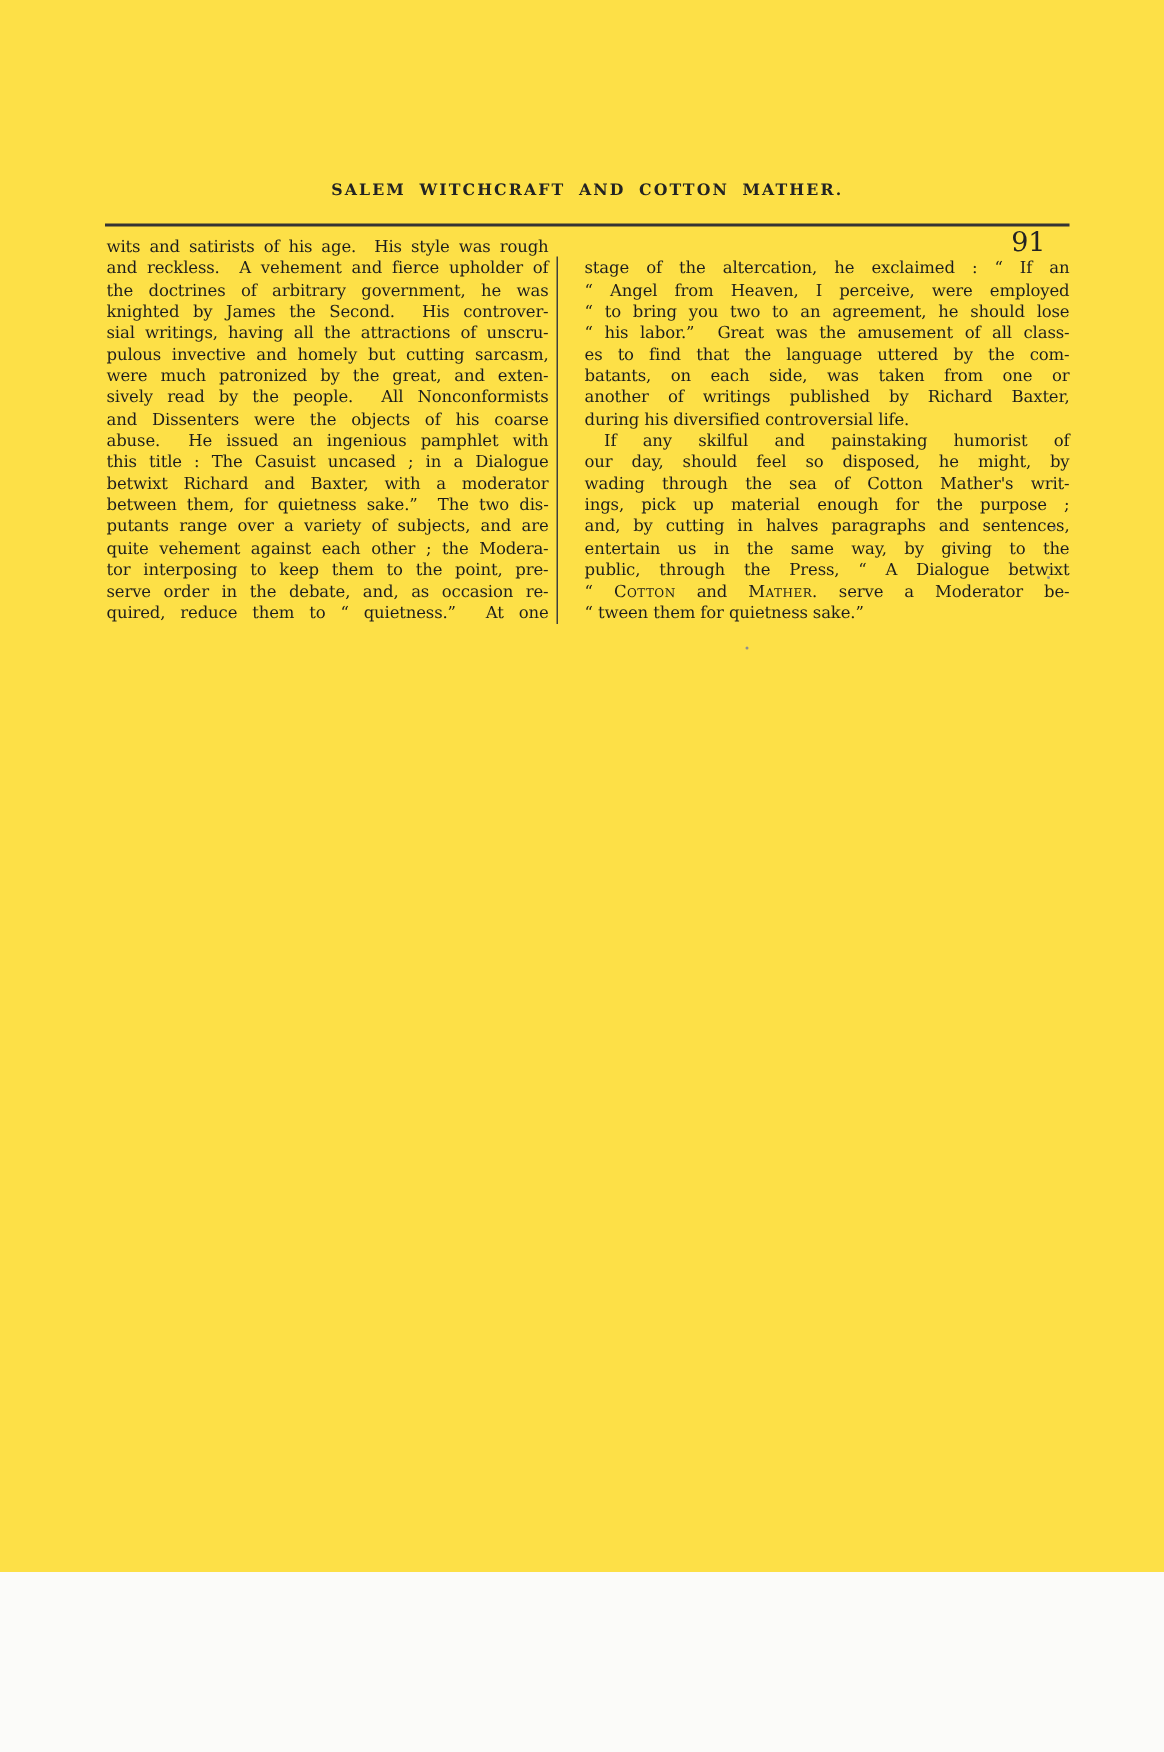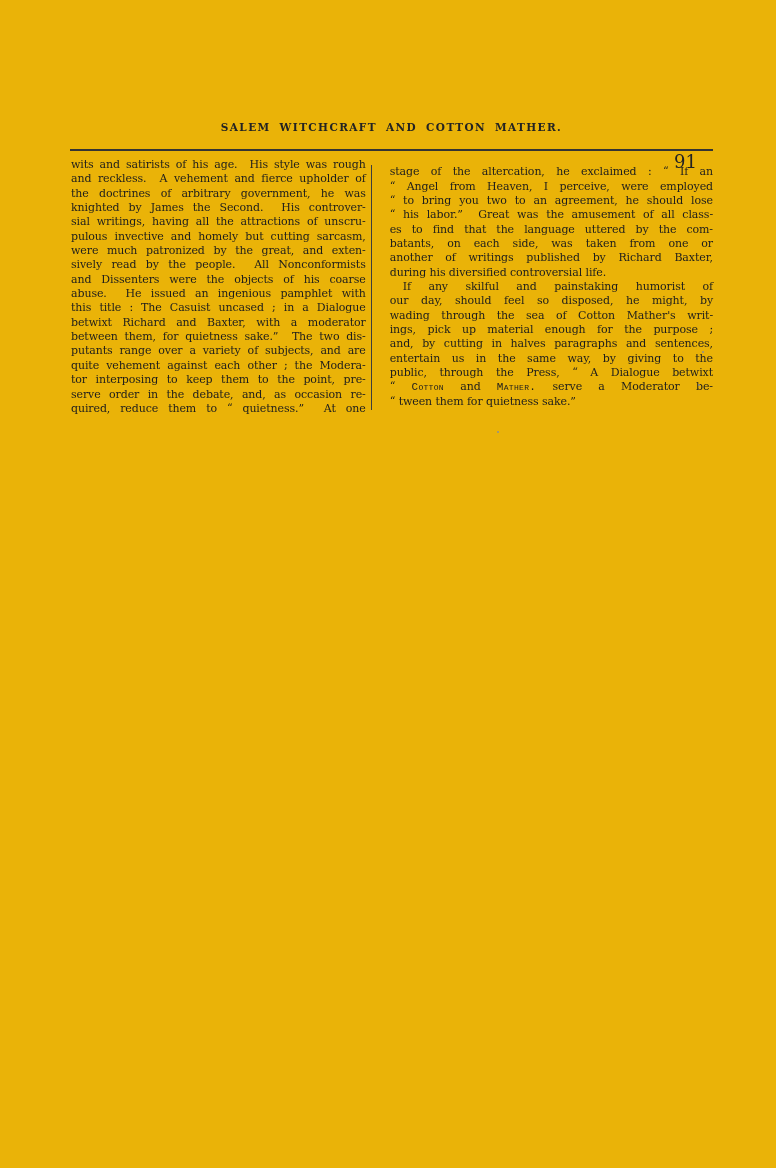--- a/index.html
+++ b/index.html
@@ -3,22 +3,22 @@
 <meta charset="utf-8">
 <style>
   html, body {
     margin: 0;
     padding: 0;
     background: #fbfbf9;
   }
   .page {
     position: relative;
     width: 776px;
-    height: 1168px;
-    background: #eab308;
+    height: 1048px;
+    background: #fde047;
     overflow: hidden;
     font-family: "DejaVu Serif", "Liberation Serif", serif;
     color: #1d1d1d;
   }
   .running-head {
     position: absolute;
     left: 70px;
     top: 121px;
     width: 643px;
     height: 16px;
@@ -50,21 +50,21 @@
     width: 643px;
     height: 2px;
     background: #343434;
   }
   .columns {
     position: absolute;
     left: 71px;
     top: 158px;
     width: 642px;
     display: flex;
-    align-items: center;
+    align-items: flex-end;
   }
   .col {
     font-size: 11px;
     line-height: 14.35px;
     letter-spacing: -0.1px;
   }
   .col-left  { width: 299px; }
   .divider {
     width: 1px;
     height: 245px;
@@ -74,21 +74,21 @@
   }
   .col-right { width: 328px; margin-left: 18px; }
   .line {
     text-align: justify;
     text-align-last: justify;
     text-justify: inter-word;
   }
   .line.nojust { text-align-last: left; }
   .line.indent { text-indent: 13px; }
   .seg-i  { }
-  .seg-sc { font-variant: small-caps; letter-spacing: 0.3px; font-family: Liberation Mono, monospace; }
+  .seg-sc { font-variant: small-caps; letter-spacing: 0.3px; }
   .speck {
     position: absolute;
     background: #8f8f8f;
     border-radius: 50%;
     width: 2px;
     height: 2px;
   }
   .speck.s1 { left: 702px; top: 351px; }
   .speck.s2 { left: 698px; top: 384px; }
   .speck.s3 { left: 497px; top: 431px; }

